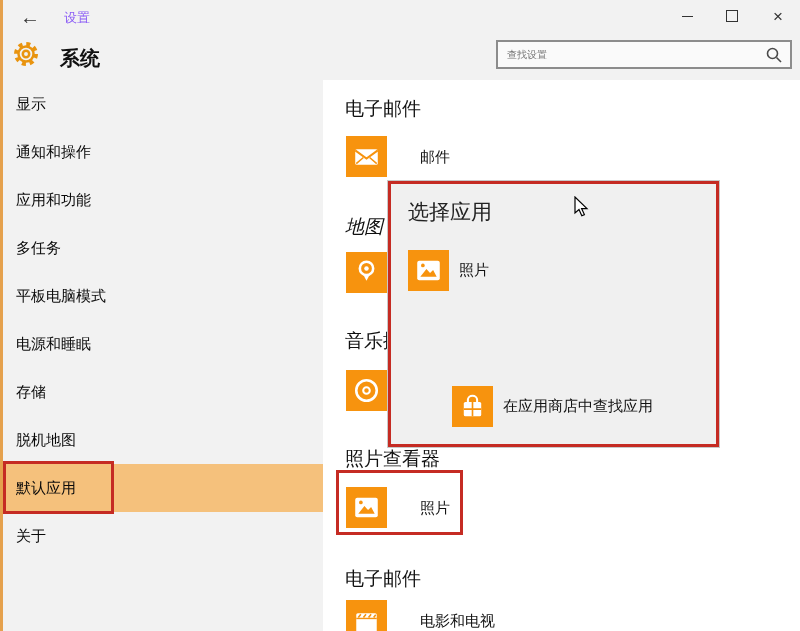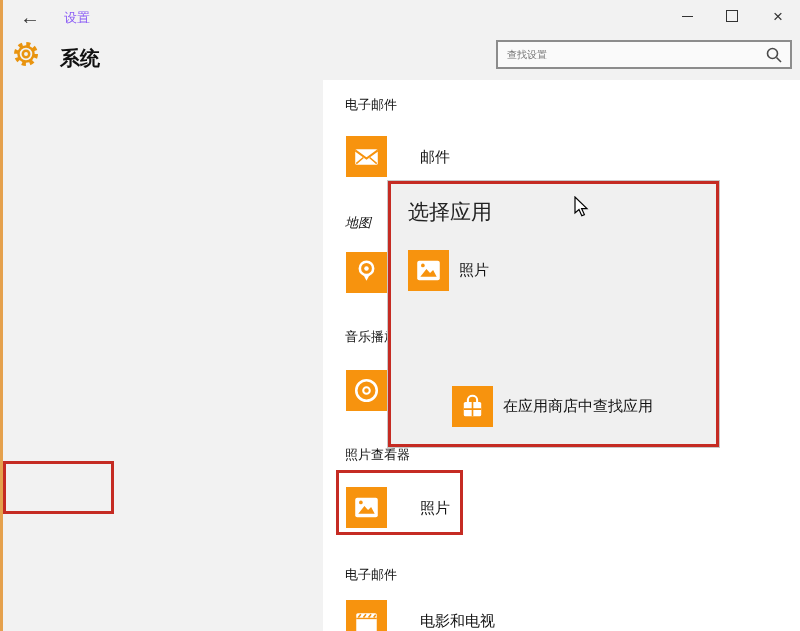--- a/index.html
+++ b/index.html
@@ -18,21 +18,21 @@
   #gear{position:absolute;left:13px;top:41px;}
   .searchbox{position:absolute;left:496px;top:40px;width:296px;height:29px;box-sizing:border-box;border:2px solid #8c8c8c;background:#fafafa;display:flex;align-items:center;}
   .searchbox input{flex:1;border:none;outline:none;background:transparent;font-size:10px;color:#333;padding:0 4px 0 9px;font-family:inherit;}
   .search-icon{width:18px;height:18px;margin-right:7px;flex:none;}
   
   #sidebar{position:absolute;left:3px;top:80px;width:320px;height:551px;background:#f2f2f2;}
   .sidebar-item{position:relative;height:48px;line-height:48px;padding-left:13px;font-size:15px;color:#0a0a0a;cursor:default;}
   .sidebar-item.selected{background:#f5c17c;}
   
   #content{position:absolute;left:323px;top:80px;width:477px;height:551px;background:#ffffff;}
-  .heading{position:absolute;left:345px;font-size:13px;color:#111;white-space:nowrap;}
+  .heading{position:absolute;left:345px;font-size:19px;color:#111;white-space:nowrap;}
   .tile{position:absolute;left:346px;width:41px;height:41px;background:#f7930e;}
   .tile-label{position:absolute;left:420px;height:41px;line-height:41px;font-size:15px;color:#111;white-space:nowrap;}
   
   #popup{position:absolute;left:388px;top:181px;width:331px;height:266px;box-sizing:border-box;background:#f0f0f0;border:3px solid #c52b23;box-shadow:0 0 0 1px #c9c9c9;}
   .popup-title{position:absolute;left:17px;top:14px;font-size:21px;color:#222;}
   .popup-item{position:absolute;left:17px;display:flex;align-items:center;gap:10px;}
   .popup-item .ptile{width:41px;height:41px;background:#f7930e;flex:none;}
   .popup-item .plabel{font-size:15px;color:#111;white-space:nowrap;}
   
   .annotation{position:absolute;box-sizing:border-box;border:3px solid #c52b23;pointer-events:none;background:transparent;}
@@ -66,20 +66,32 @@
   <div class="section-title">系统</div>
 
   <div class="searchbox">
     <input type="text" placeholder="查找设置" style="">
     <svg class="search-icon" viewBox="0 0 18 18">
       <circle cx="7.5" cy="7.5" r="5" fill="none" stroke="#4a4a4a" stroke-width="1.6"></circle>
       <path d="M11.5 11.5 L16 16" stroke="#4a4a4a" stroke-width="1.6"></path>
     </svg>
   </div>
 
+  <div id="sidebar">
+    <div class="sidebar-item">显示</div>
+    <div class="sidebar-item">通知和操作</div>
+    <div class="sidebar-item">应用和功能</div>
+    <div class="sidebar-item">多任务</div>
+    <div class="sidebar-item">平板电脑模式</div>
+    <div class="sidebar-item">电源和睡眠</div>
+    <div class="sidebar-item">存储</div>
+    <div class="sidebar-item">脱机地图</div>
+    <div class="sidebar-item selected">默认应用</div>
+    <div class="sidebar-item">关于</div>
+  </div>
 
   <div id="content"></div>
 
   <div class="heading" style="top:96px;">电子邮件</div>
   <div class="tile" style="top:136px;">
     <svg width="41" height="41" viewBox="0 0 40 40">
       <rect x="9" y="13" width="22" height="15" rx="1.5" fill="#fff"></rect>
       <path d="M9 14 L20 22 L31 14" stroke="#f7930e" stroke-width="2" fill="none"></path>
       <path d="M10 27 L17 21 M30 27 L23 21" stroke="#f7930e" stroke-width="1.5" fill="none"></path>
     </svg>

